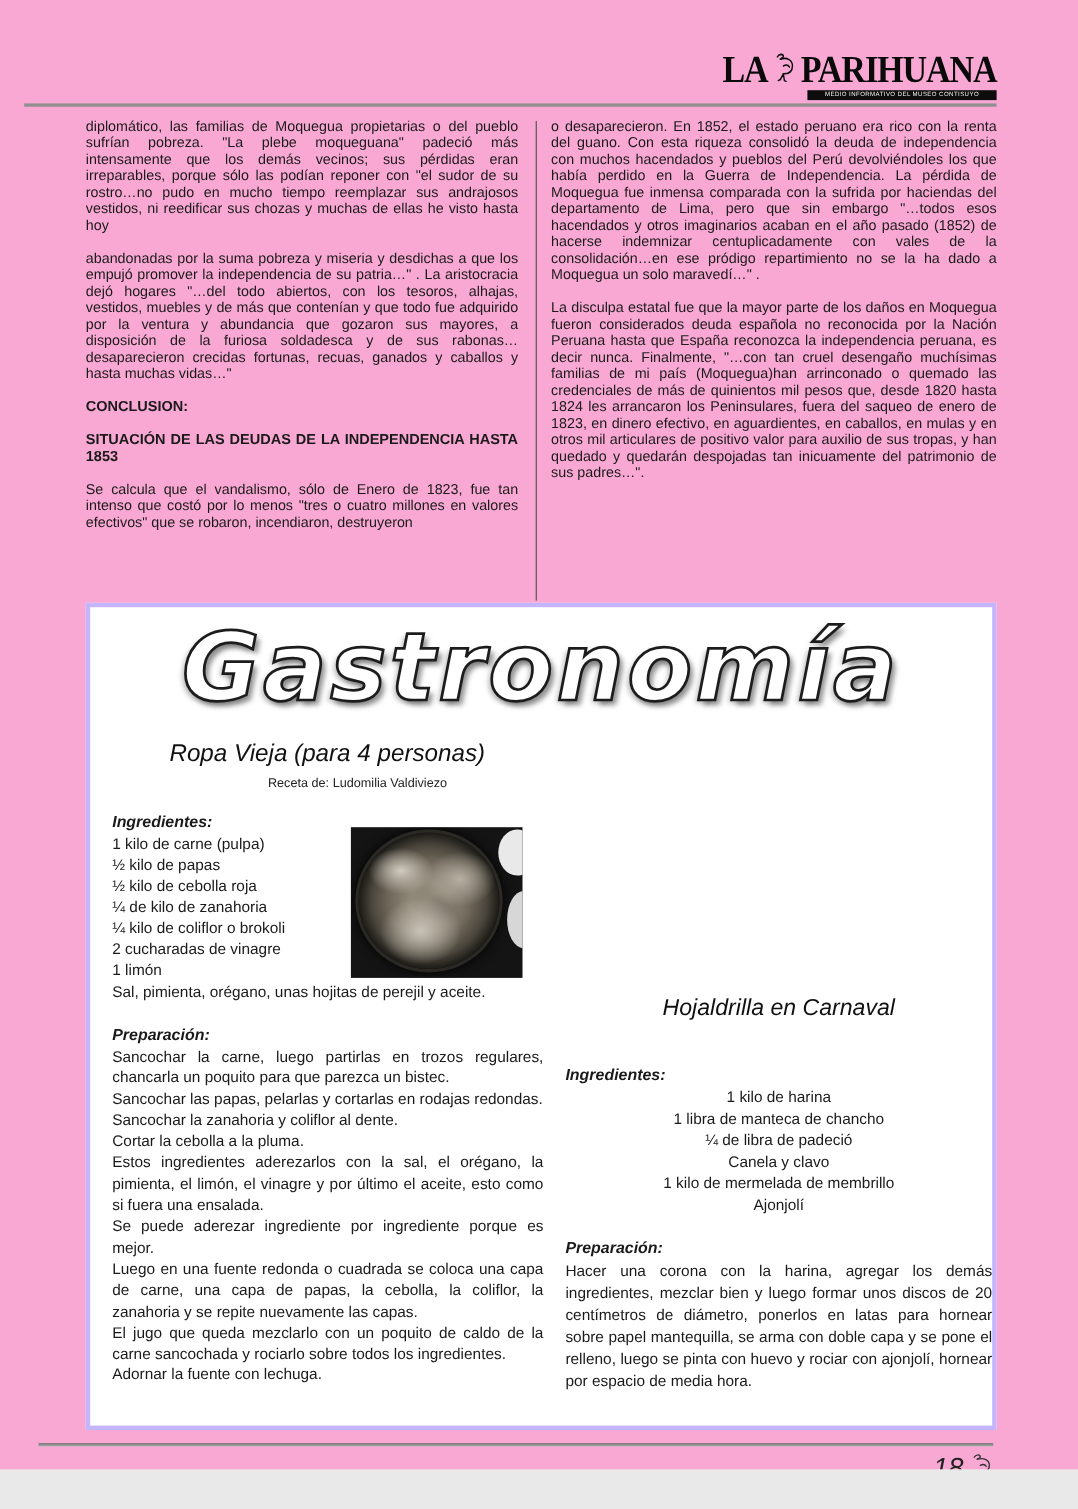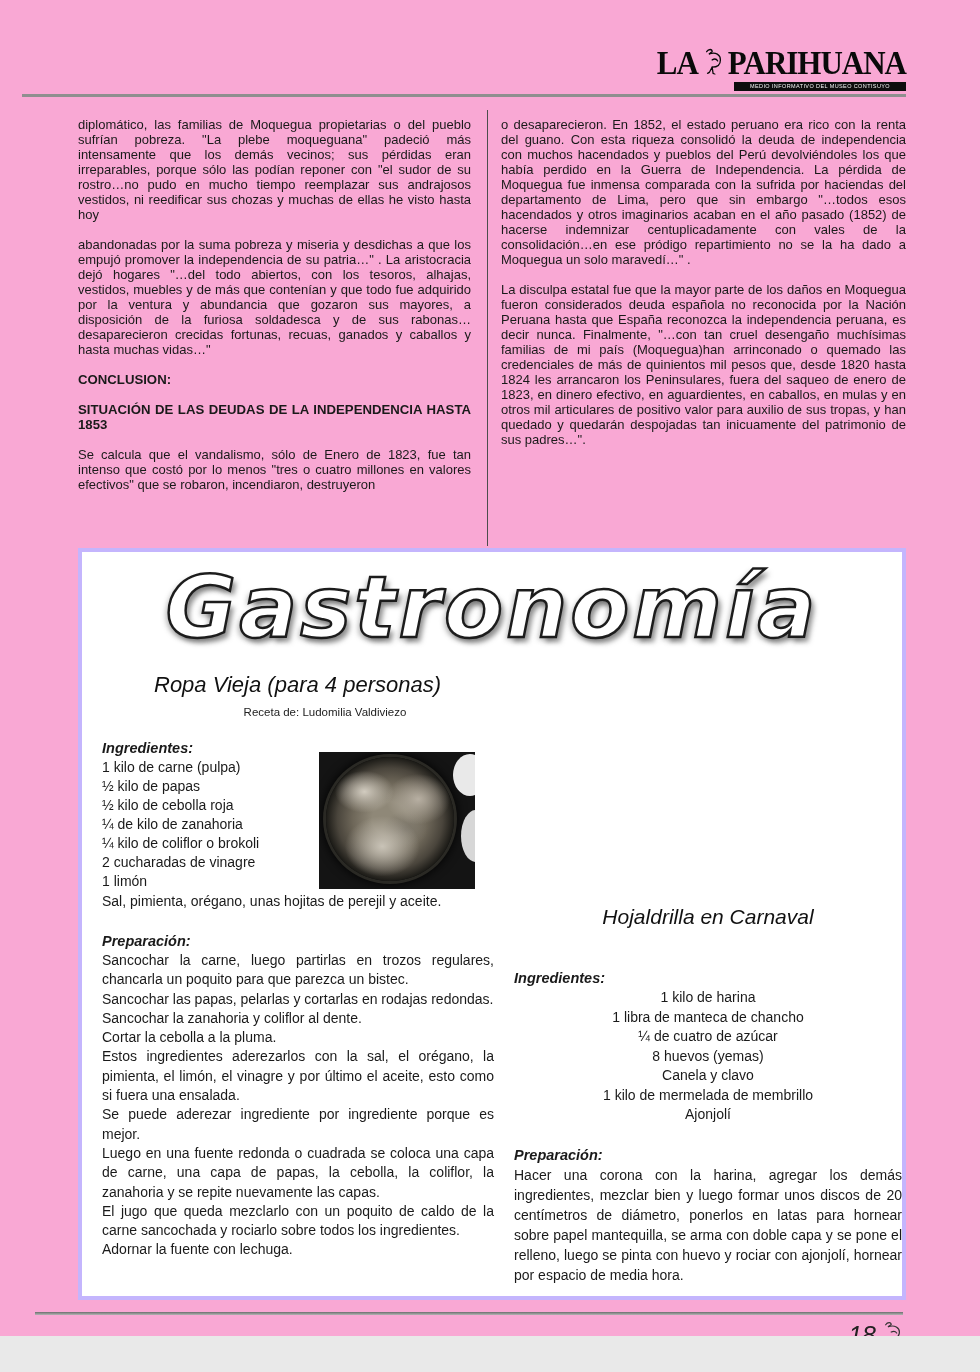--- a/index.html
+++ b/index.html
@@ -19,21 +19,21 @@
   .masthead-bird{width:22px;height:24px;flex:0 0 auto;margin:0 1px 4px 3px;}
   .tagline-bar{
     margin-top:2px;background:#0d0d0d;color:#f5f5f5;text-align:center;
     font-size:5.5px;line-height:9px;letter-spacing:.4px;white-space:nowrap;overflow:hidden;
   }
   .header-rule{position:absolute;left:22px;top:94px;width:884px;height:3px;background:#8f8f8f;}
   
   .col{position:absolute;top:107px;font-size:13px;line-height:15px;text-align:justify;}
   .col-left{left:78px;width:393px;}
   .col-right{left:501px;width:405px;}
-  .col p{margin:10px 0 15px 0;}
+  .col p{margin:0 0 15px 0;}
   .col .subhead{font-weight:bold;margin:0 0 15px 0;font-size:13.2px;}
   .col-divider{position:absolute;left:487px;top:110px;width:1px;height:436px;background:#4d4d4d;}
   
   .gastro-box{
     position:absolute;left:78px;top:548px;width:828px;height:752px;
     border:4px solid #c4b5fd;box-sizing:border-box;background:#fff;
   }
   .gastro-title{
     margin-top:4px;text-align:center;
     font-family:"DejaVu Sans", sans-serif;font-style:italic;font-weight:bold;
@@ -160,22 +160,21 @@
 
     <div class="recipe recipe-right">
       <div class="hc-title-wrap">
         <span class="recipe-title">Hojaldrilla en Carnaval</span>
       </div>
 
       <div class="blocklabel first">Ingredientes:</div>
       <div>
         <div class="ing">1 kilo de harina</div>
         <div class="ing">1 libra de manteca de chancho</div>
-        <div class="ing">¼ de cuatro de azúcar</div>
-        <div class="ing">8 huevos (yemas)</div>
+        <div class="ing">¼ de libra de padeció</div>
         <div class="ing">Canela y clavo</div>
         <div class="ing">1 kilo de mermelada de membrillo</div>
         <div class="ing">Ajonjolí</div>
       </div>
 
       <div class="blocklabel">Preparación:</div>
       <div class="prep">
         <p>Hacer una corona con la harina, agregar los demás ingredientes, mezclar bien y luego formar unos discos de 20 centímetros de diámetro, ponerlos en latas para hornear sobre papel mantequilla, se arma con doble capa y se pone el relleno, luego se pinta con huevo y rociar con ajonjolí, hornear por espacio de media hora.</p>
       </div>
     </div>

